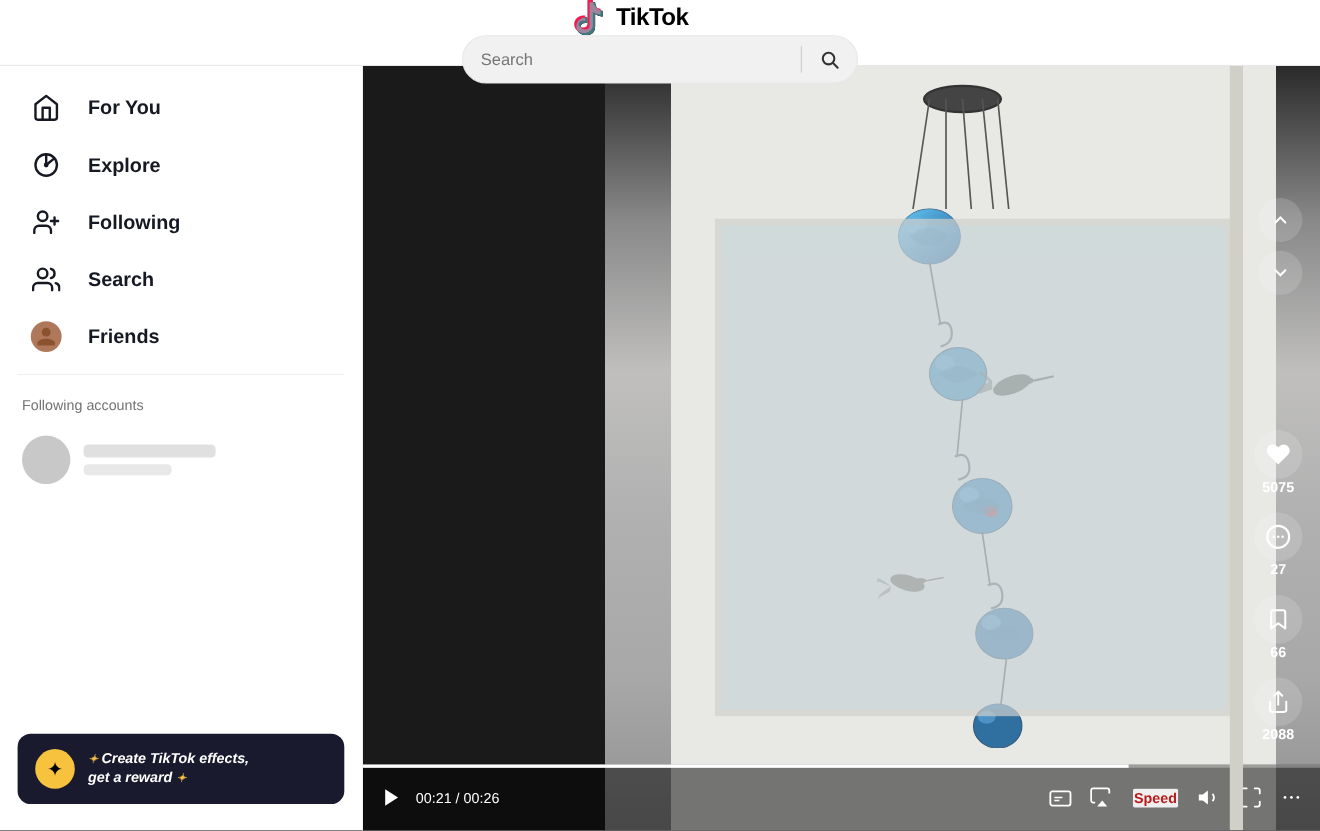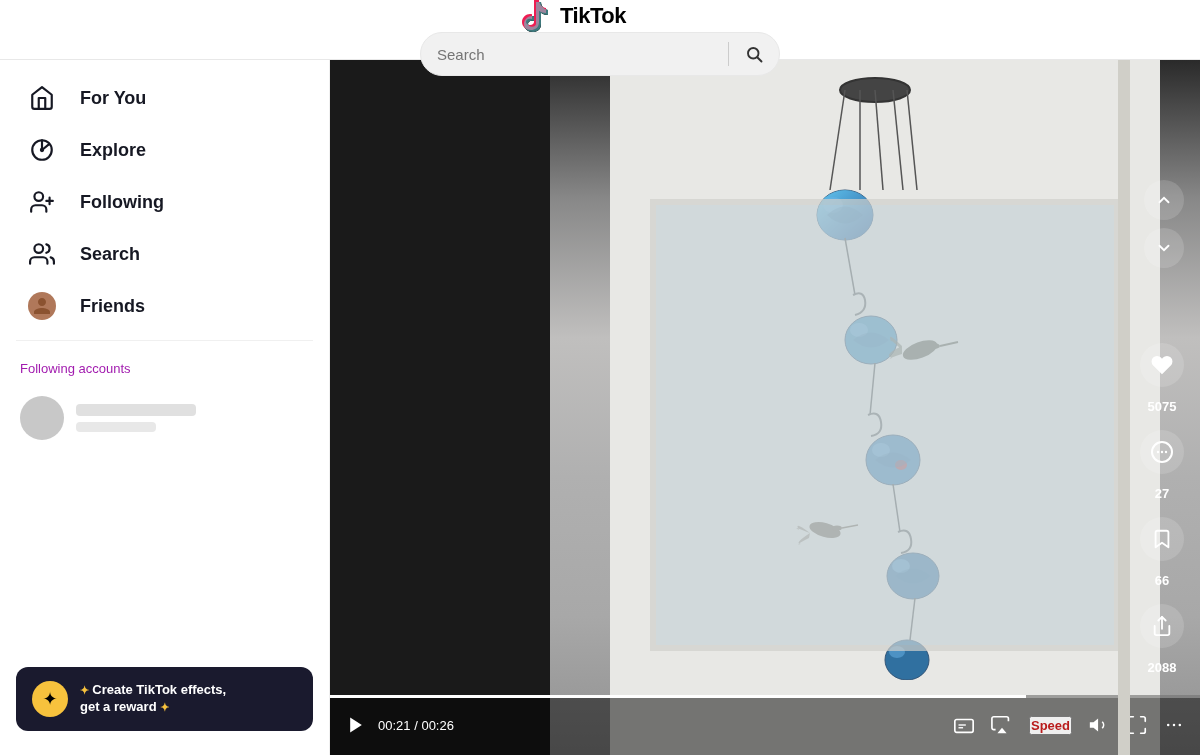--- a/index.html
+++ b/index.html
@@ -56,21 +56,21 @@
       font-size: 18px; font-weight: 600; color: #161823;
     }
     .nav-icon {
       width: 28px; height: 28px; display: flex; align-items: center; justify-content: center;
       flex-shrink: 0;
     }
     .following-accounts-section {
       padding: 12px 20px 8px 20px;
     }
     .following-accounts-title {
-      font-size: 13px; color: #a21caf; font-weight: 500; margin-bottom: 14px;
+      font-size: 13px; color: #737373; font-weight: 500; margin-bottom: 14px;
     }
     .account-item {
       display: flex; align-items: center; gap: 12px; padding: 6px 0;
       cursor: pointer;
     }
     .account-avatar {
       width: 44px; height: 44px; border-radius: 50%; background: #d0d0d0; flex-shrink: 0;
     }
     .account-info { display: flex; flex-direction: column; gap: 6px; flex: 1; }
     .account-name-placeholder {
@@ -86,21 +86,21 @@
     .create-effects-banner {
       background: #1a1a2e; border-radius: 12px; padding: 14px 16px;
       display: flex; align-items: center; gap: 12px; cursor: pointer;
     }
     .effects-icon-circle {
       width: 36px; height: 36px; background: #f7c23d; border-radius: 50%;
       display: flex; align-items: center; justify-content: center; flex-shrink: 0;
       font-size: 18px;
     }
     .effects-text {
-      color: #fff; font-size: 13px; font-weight: 700; line-height: 1.3;
+      color: #fff; font-size: 13px; font-weight: 700; line-height: 1.3; font-style: italic;
     }
     .sparkle { color: #f7c23d; font-size: 11px; }
 
     
     .video-area {
       flex: 1; background: #000; position: relative; overflow: hidden;
     }
     .video-content {
       width: 100%; height: 100%; position: relative; display: flex;
     }
@@ -122,21 +122,21 @@
       display: flex; align-items: center; justify-content: center; cursor: pointer;
       color: #fff; font-size: 18px;
     }
 
     
     .action-buttons {
       position: absolute; right: 16px; bottom: 80px; display: flex; flex-direction: column;
       align-items: center; gap: 16px;
     }
     .action-btn {
-      display: flex; flex-direction: column; align-items: center; gap: 12px;
+      display: flex; flex-direction: column; align-items: center; gap: 0;
       cursor: pointer;
     }
     .action-icon-circle {
       width: 44px; height: 44px; background: rgba(255,255,255,0.15); border-radius: 50%;
       display: flex; align-items: center; justify-content: center; color: #fff; font-size: 22px;
     }
     .action-count {
       color: #fff; font-size: 13px; font-weight: 600;
     }
 

